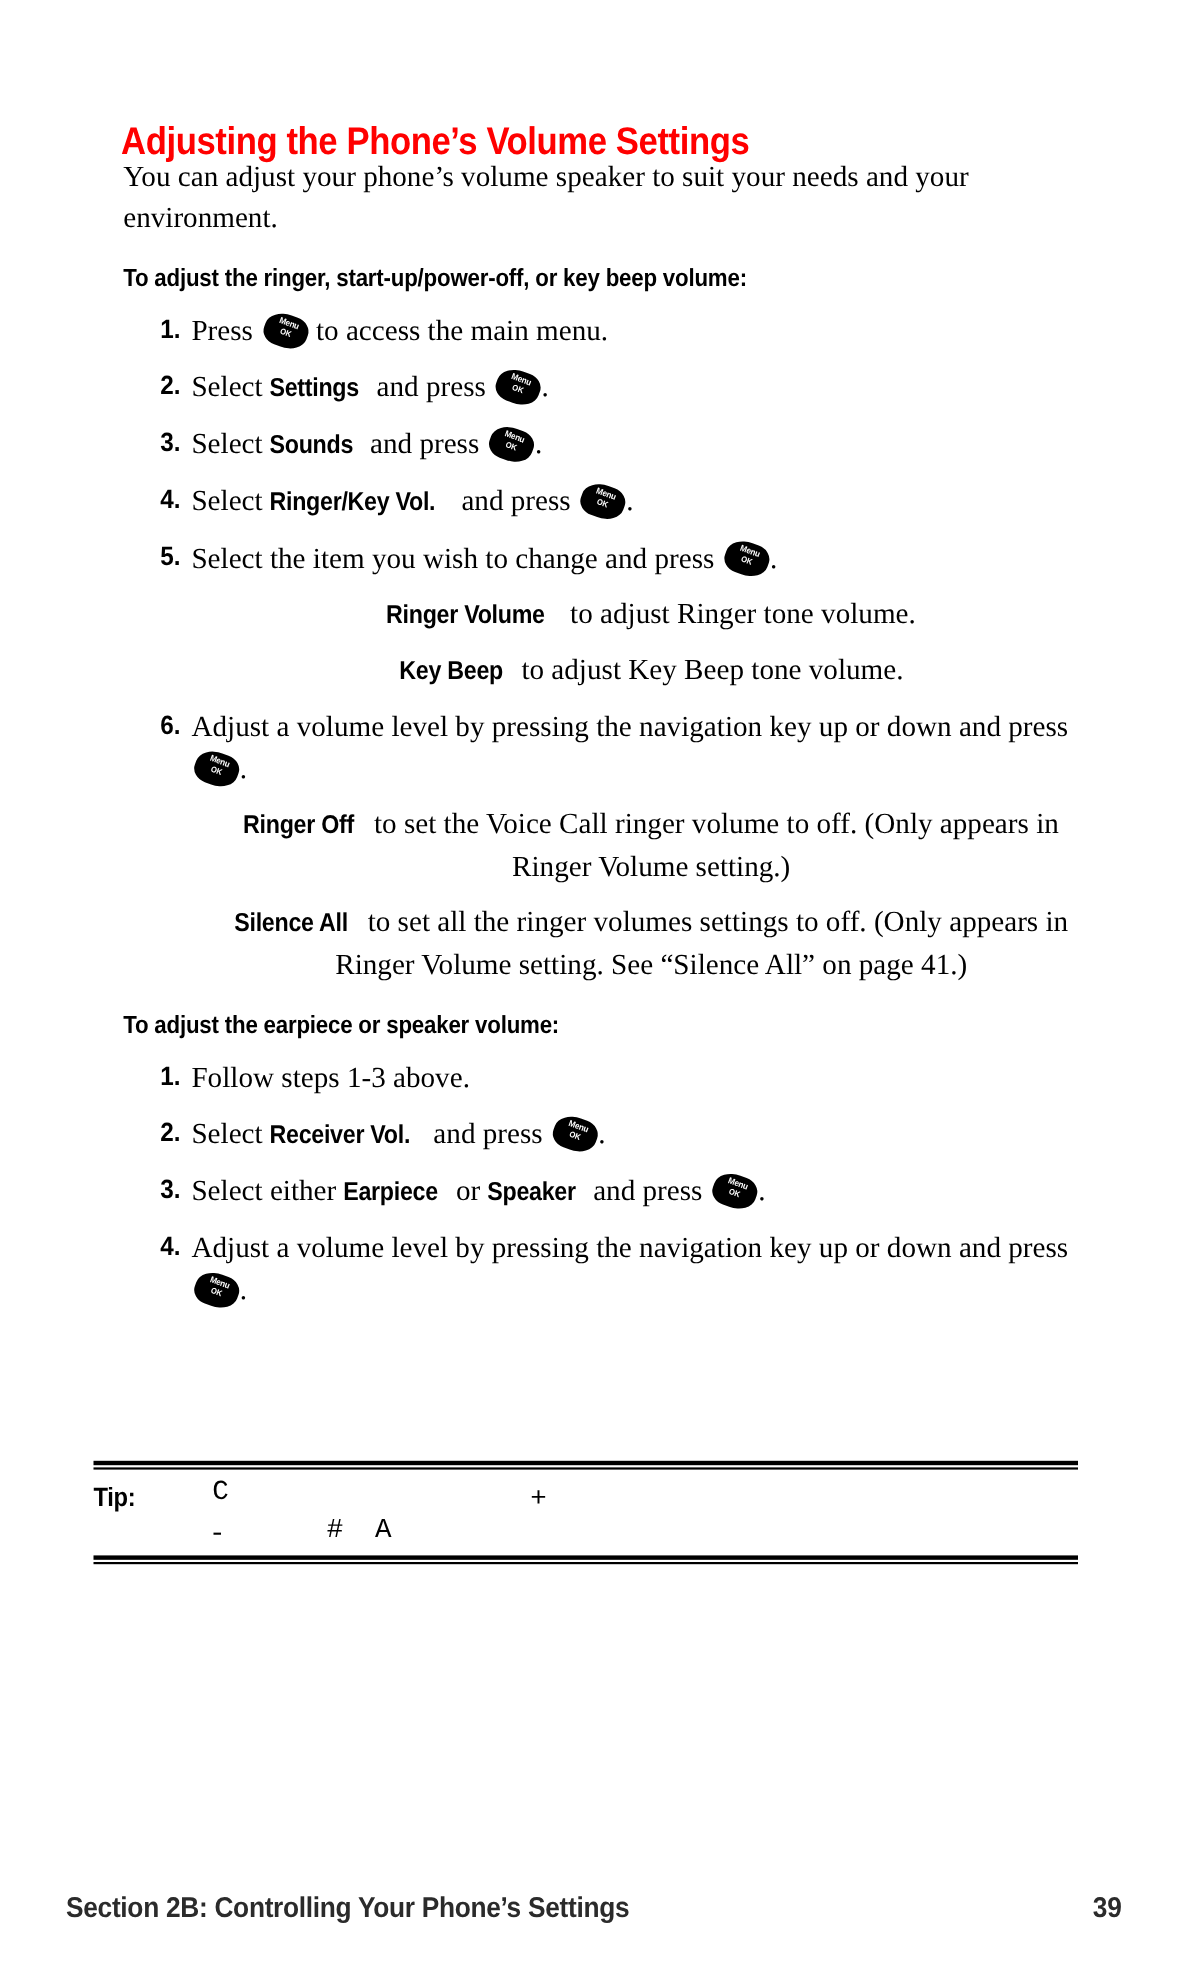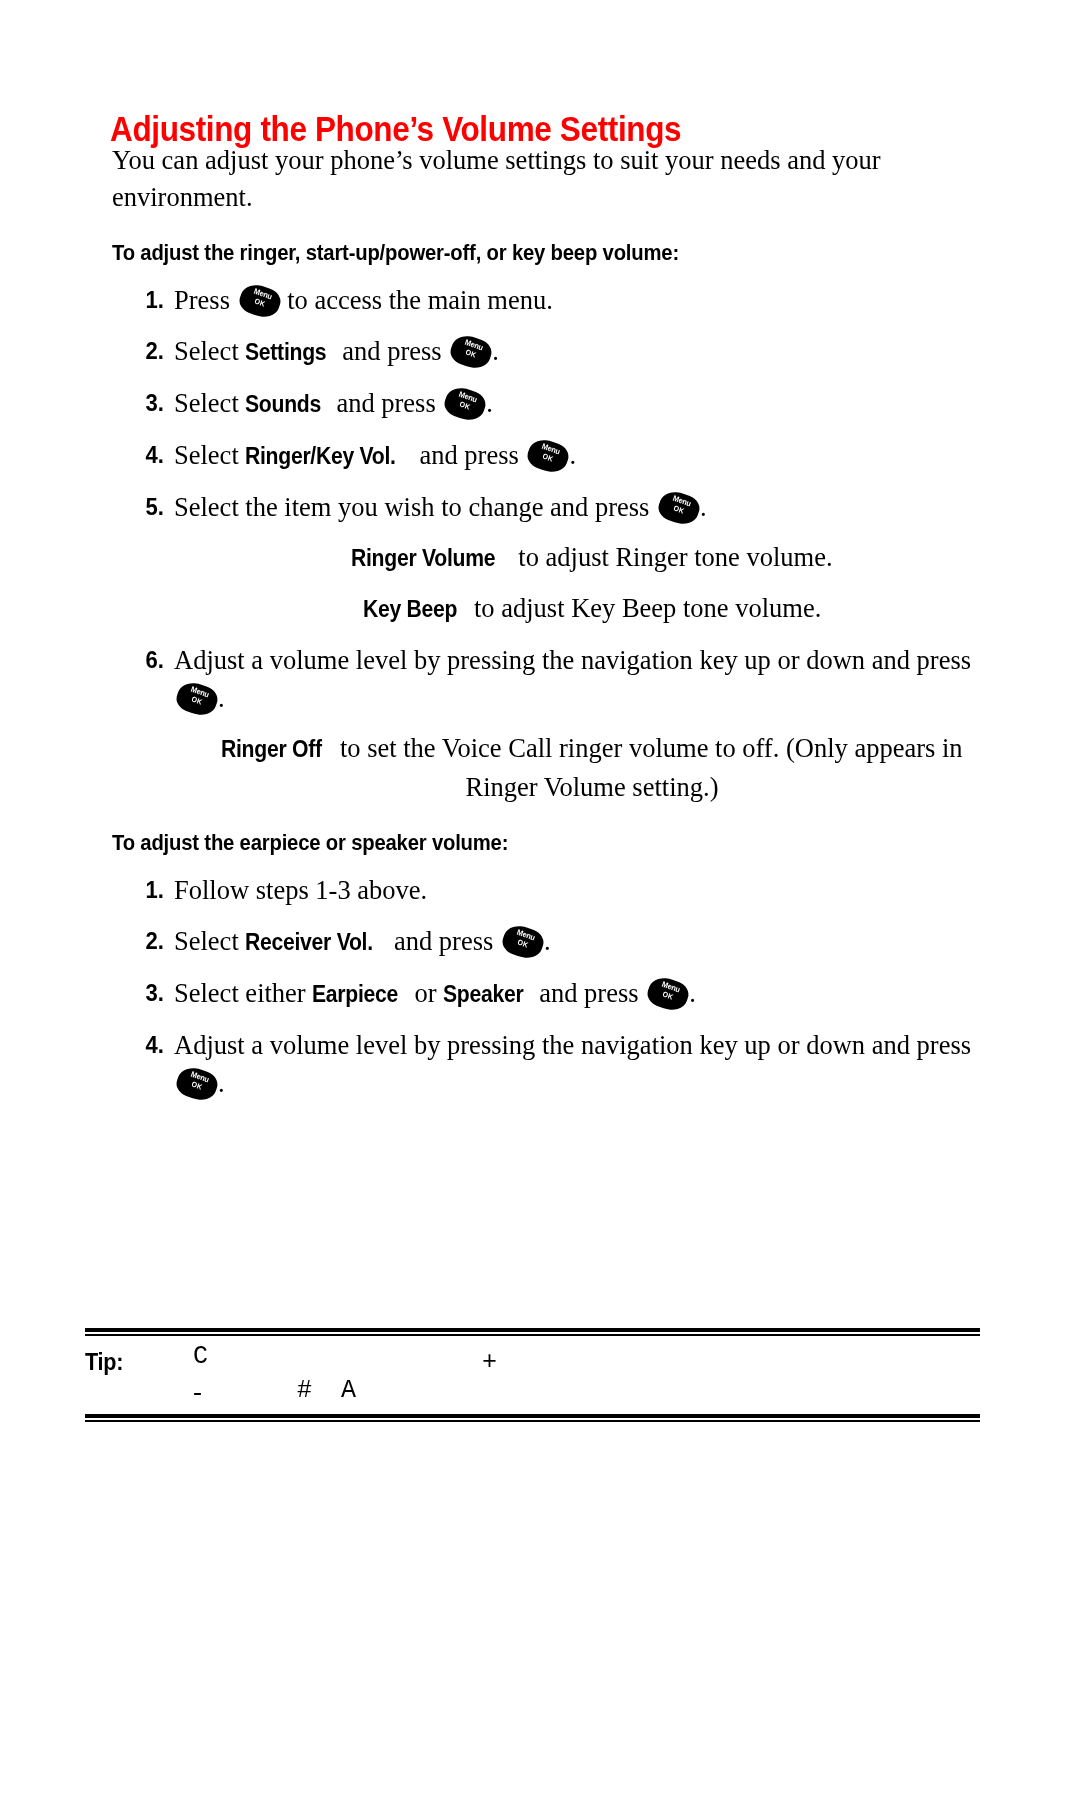--- a/index.html
+++ b/index.html
@@ -234,21 +234,21 @@
 </style>
 </head>
 <body>
 
 <div class="page">
 
   <h1 class="title" style="color: rgb(255, 0, 0);">Adjusting the Phone’s Volume Settings</h1>
 
   <div class="content">
 
-    <p class="intro">You can adjust your phone’s volume settings to suit your needs and your environment.</p>
+    <p class="intro">You can adjust your phone’s volume speaker to suit your needs and your environment.</p>
 
     <h2 class="subhead">To adjust the ringer, start-up/power-off, or key beep volume:</h2>
 
     <div id="s1-steps">
         <div class="step"><span class="num">1.</span>Press <span class="keyicon"><span class="body"></span><span class="txt">
               <span class="t1">Menu</span>
               <span class="t2">OK</span>
             </span></span> to access the main menu.</div>
         <div class="step"><span class="num">2.</span>Select <b class="lbl">Settings</b> and press <span class="keyicon"><span class="body"></span><span class="txt">
               <span class="t1">Menu</span>
@@ -266,20 +266,21 @@
               <span class="t1">Menu</span>
               <span class="t2">OK</span>
             </span></span>.</div>
         <div class="subitem"><b class="lbl">Ringer Volume</b> to adjust Ringer tone volume.</div>
         <div class="subitem"><b class="lbl">Key Beep</b> to adjust Key Beep tone volume.</div>
         <div class="step"><span class="num">6.</span>Adjust a volume level by pressing the navigation key up or down and press <span class="keyicon"><span class="body"></span><span class="txt">
               <span class="t1">Menu</span>
               <span class="t2">OK</span>
             </span></span>.</div>
         <div class="subitem"><b class="lbl">Ringer Off</b> to set the Voice Call ringer volume to off. (Only appears in Ringer Volume setting.)</div>
+        <div class="subitem"><b class="lbl">Silence All</b> to set all the ringer volumes settings to off. (Only appears in Ringer Volume setting. See “Silence All” on page 41.)</div>
       </div>
 
     <h2 class="subhead">To adjust the earpiece or speaker volume:</h2>
 
     <div id="s2-steps">
         <div class="step"><span class="num">1.</span>Follow steps 1-3 above.</div>
         <div class="step"><span class="num">2.</span>Select <b class="lbl">Receiver Vol.</b> and press <span class="keyicon"><span class="body"></span><span class="txt">
               <span class="t1">Menu</span>
               <span class="t2">OK</span>
             </span></span>.</div>
@@ -297,14 +298,18 @@
 
   <div class="tipbox">
     <div class="tip-rule"></div>
     <div class="tip-inner">
       <span class="tip-label">Tip:</span>
       <span id="tip-chars"><span class="tip-ch" style="left:108px; top:8px;">C</span><span class="tip-ch" style="left:397px; top:14px;">+</span><span class="tip-ch" style="left:105px; top:46px;">-</span><span class="tip-ch" style="left:212px; top:42px;">#</span><span class="tip-ch" style="left:256px; top:42px;">A</span></span>
     </div>
     <div class="tip-rule bottom"></div>
   </div>
 
+  <div class="footer">
+    <span class="footer-title">Section 2B: Controlling Your Phone’s Settings</span>
+    <span class="footer-page">39</span>
+  </div>
 
 </div>
 
 </body></html>

